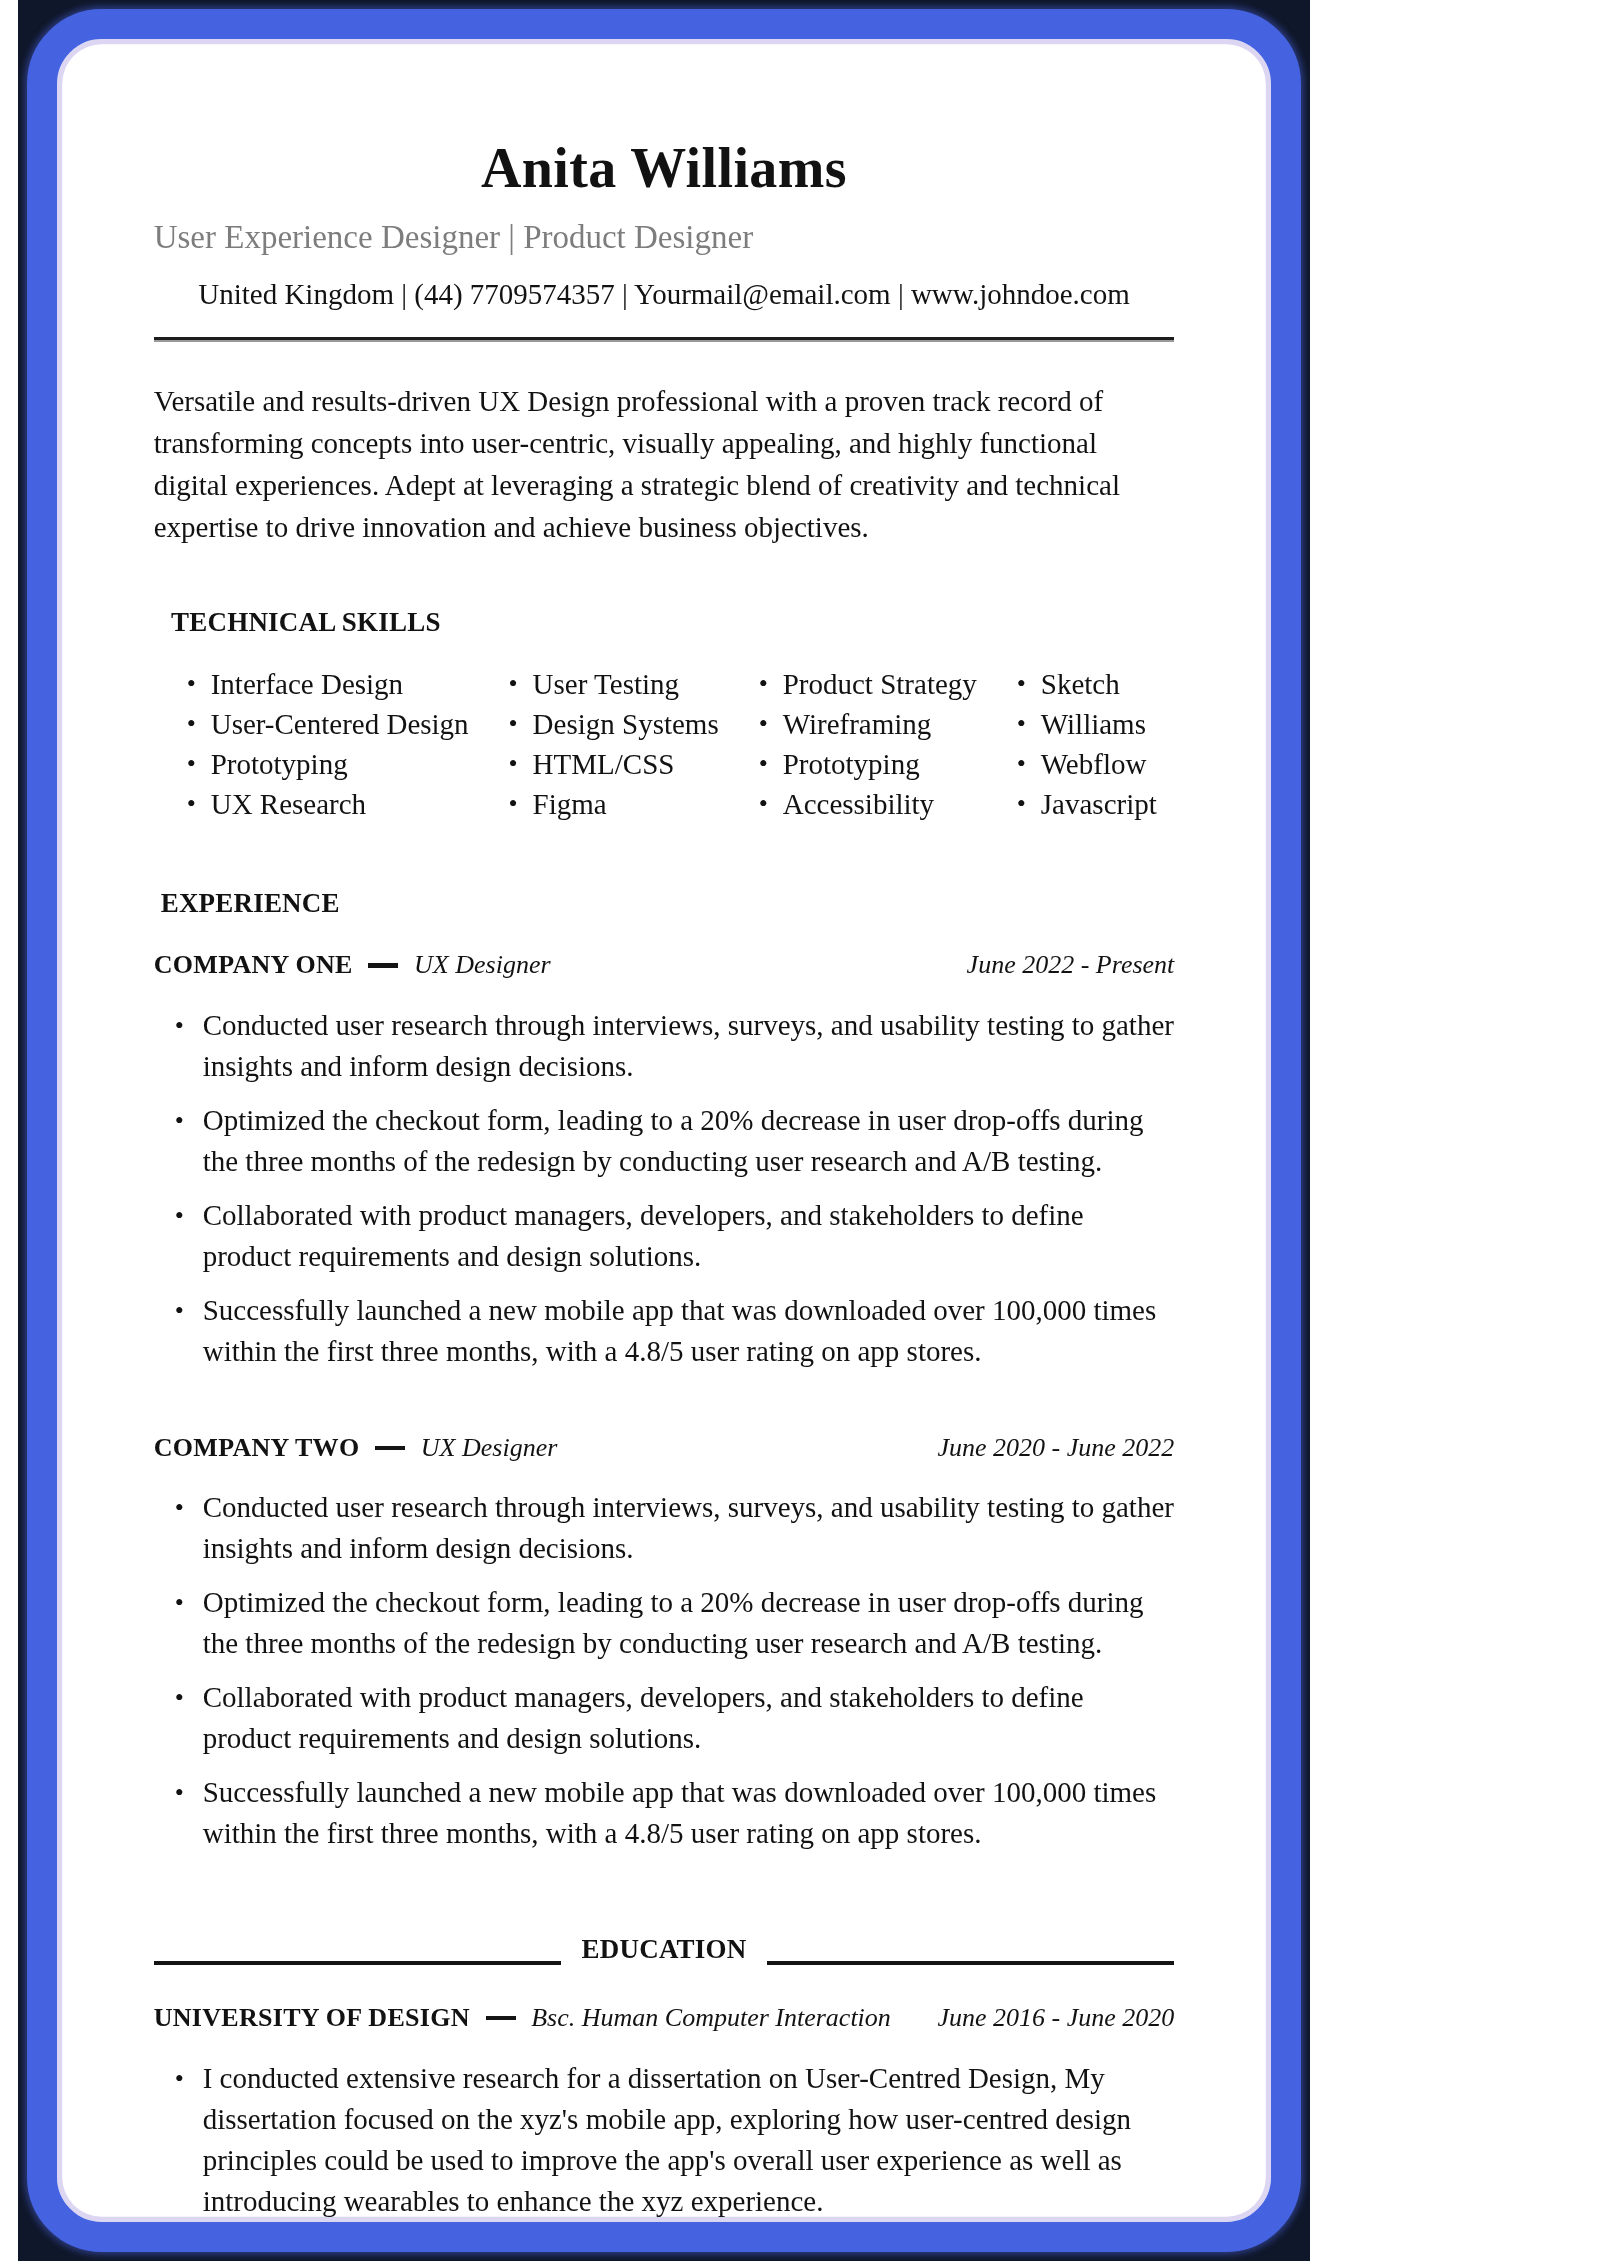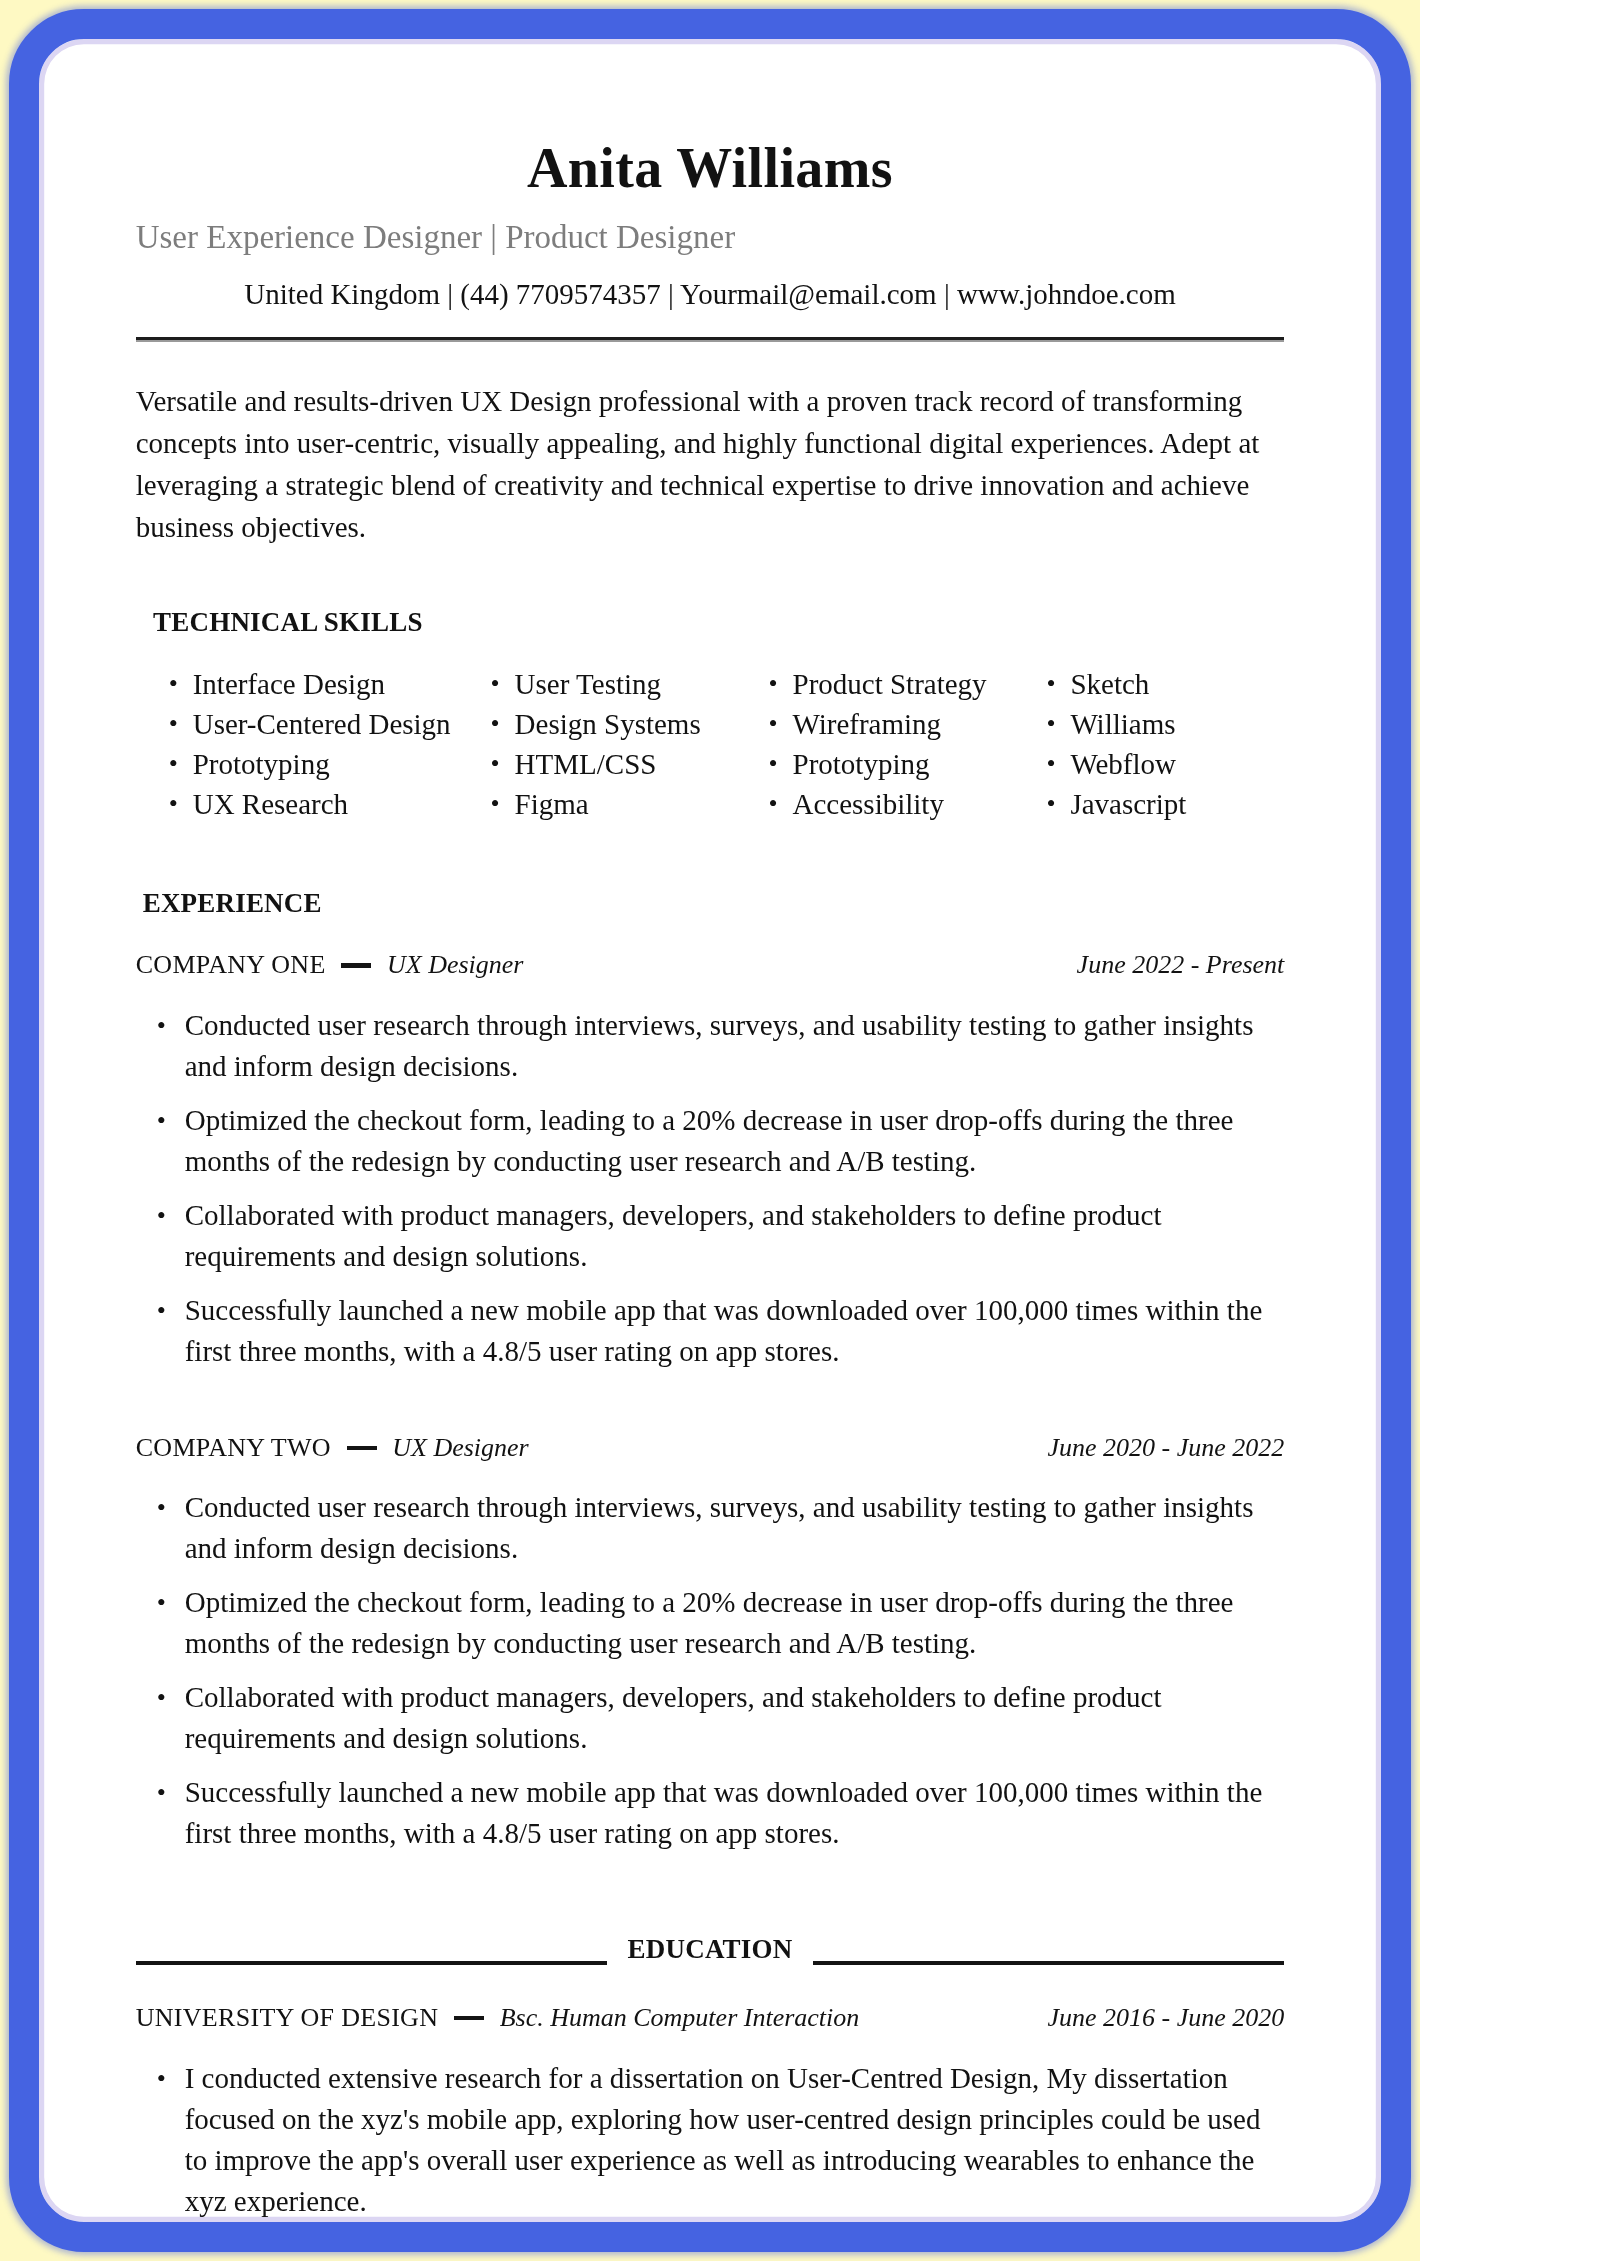--- a/index.html
+++ b/index.html
@@ -12,24 +12,25 @@
   * { box-sizing: border-box; }
   html, body {
     margin: 0;
     padding: 0;
     background: #ffffff;
     font-family: "Liberation Serif", "DejaVu Serif", serif;
     color: var(--text);
   }
   .canvas {
     position: relative;
-    width: 1420px;
+    width: 1292px;
     height: 2261px;
-    background: #fef9c3;
+    background: #0f172a;
     overflow: hidden;
+    margin-left: 18px;
   }
   .page-frame {
     position: absolute;
     left: 8.7px; top: 8.7px; right: 8.7px; bottom: 8.7px;
     background: #ffffff;
     border: 30px solid var(--border-blue);
     border-radius: 75px;
     box-shadow:
       inset 0 0 0 5.2px var(--inner-line),
       0 0 6.1px 2.6px rgba(76, 99, 224, 0.45);
@@ -111,21 +112,21 @@
   .experience-section { margin-top: 64px; }
   .experience-section .section-heading { margin-left: 7px; }
   .job { margin-top: 31px; }
   .job + .job { margin-top: 61px; }
   .entry-header {
     display: flex;
     align-items: center;
     font-size: 26px;
   }
   .entry-company {
-    font-weight: 400;
+    font-weight: 700;
     letter-spacing: 0.3px;
     white-space: nowrap;
   }
   .dash-sep {
     display: inline-block;
     width: 30px;
     height: 4.4px;
     background: #141414;
     margin: 0 15.7px;
     flex: 0 0 auto;

